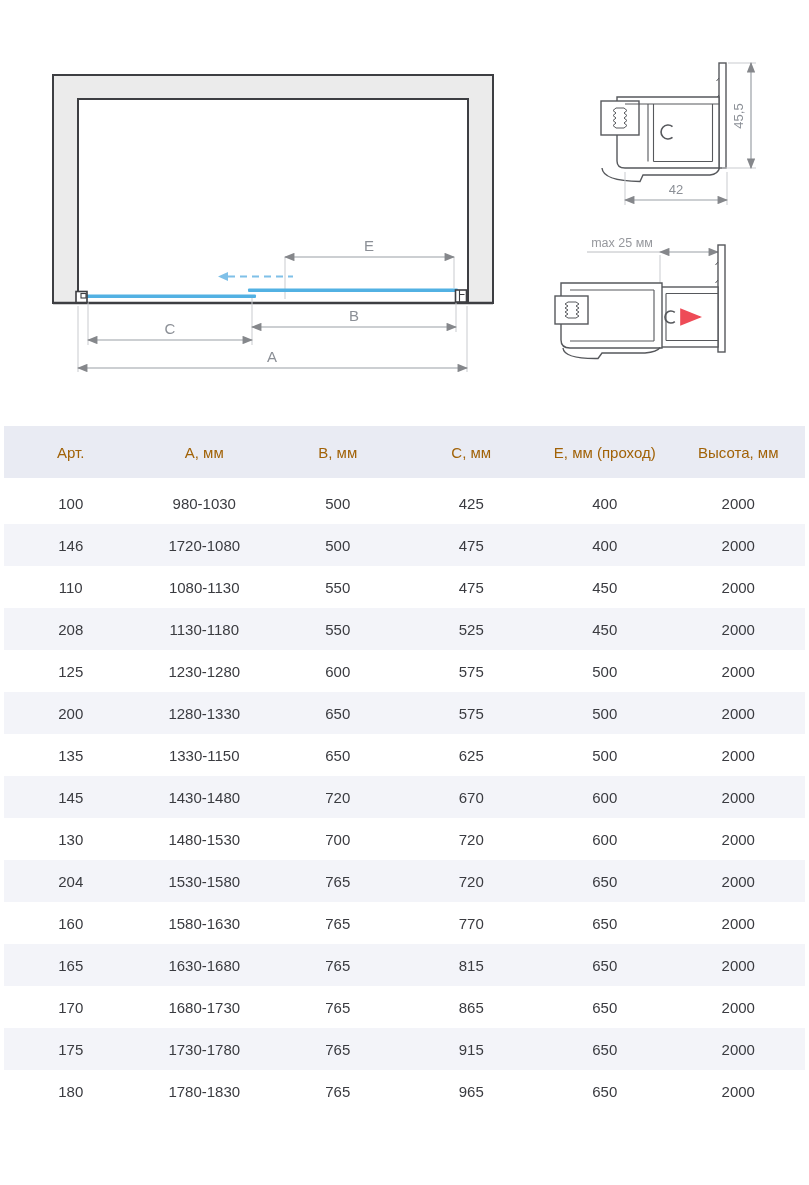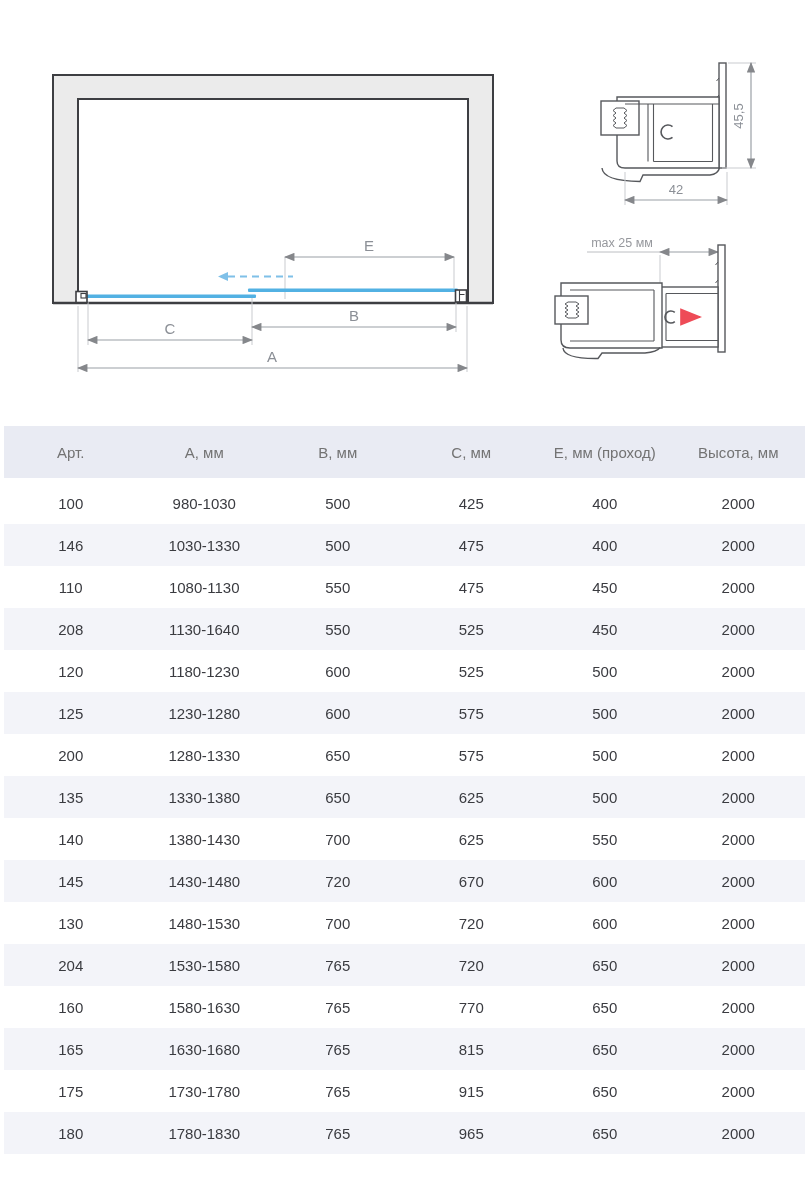--- a/index.html
+++ b/index.html
@@ -44,21 +44,21 @@
   .dim-label{fill:var(--label);font-size:15px;}
   .dim-label-sm{fill:var(--label);font-size:13px;}
   .dim-label-xs{fill:#96989d;font-size:12.5px;}
   .red-line{stroke:var(--red);stroke-width:2;fill:none;}
 
   
   .spec-table-wrap{padding:0 4px;}
   table.spec{border-collapse:collapse;width:100%;table-layout:fixed;}
   table.spec th{
     background:var(--head-bg);height:50px;font-weight:normal;
-    font-size:15px;color:#737373;vertical-align:middle;
+    font-size:15px;color:#a16207;vertical-align:middle;
     border-bottom:4px solid #ffffff;
   }
   table.spec td{
     height:40px;text-align:center;vertical-align:middle;
     font-size:15px;color:var(--cell);
   }
   table.spec tbody tr:nth-child(even){background:var(--stripe);}
 </style>
 </head>
 <body>
@@ -183,80 +183,64 @@
         <tr>
           <td>100</td>
           <td>980-1030</td>
           <td>500</td>
           <td>425</td>
           <td>400</td>
           <td>2000</td>
         </tr>
         <tr>
           <td>146</td>
-          <td>1030-1330</td>
+          <td>1720-1080</td>
           <td>500</td>
           <td>475</td>
           <td>400</td>
           <td>2000</td>
         </tr>
         <tr>
           <td>110</td>
           <td>1080-1130</td>
           <td>550</td>
           <td>475</td>
           <td>450</td>
           <td>2000</td>
         </tr>
         <tr>
           <td>208</td>
-          <td>1130-1640</td>
+          <td>1130-1180</td>
           <td>550</td>
           <td>525</td>
           <td>450</td>
-          <td>2000</td>
-        </tr>
-        <tr>
-          <td>120</td>
-          <td>1180-1230</td>
-          <td>600</td>
-          <td>525</td>
-          <td>500</td>
           <td>2000</td>
         </tr>
         <tr>
           <td>125</td>
           <td>1230-1280</td>
           <td>600</td>
           <td>575</td>
           <td>500</td>
           <td>2000</td>
         </tr>
         <tr>
           <td>200</td>
           <td>1280-1330</td>
           <td>650</td>
           <td>575</td>
           <td>500</td>
           <td>2000</td>
         </tr>
         <tr>
           <td>135</td>
-          <td>1330-1380</td>
+          <td>1330-1150</td>
           <td>650</td>
           <td>625</td>
           <td>500</td>
-          <td>2000</td>
-        </tr>
-        <tr>
-          <td>140</td>
-          <td>1380-1430</td>
-          <td>700</td>
-          <td>625</td>
-          <td>550</td>
           <td>2000</td>
         </tr>
         <tr>
           <td>145</td>
           <td>1430-1480</td>
           <td>720</td>
           <td>670</td>
           <td>600</td>
           <td>2000</td>
         </tr>
@@ -286,20 +270,28 @@
         </tr>
         <tr>
           <td>165</td>
           <td>1630-1680</td>
           <td>765</td>
           <td>815</td>
           <td>650</td>
           <td>2000</td>
         </tr>
         <tr>
+          <td>170</td>
+          <td>1680-1730</td>
+          <td>765</td>
+          <td>865</td>
+          <td>650</td>
+          <td>2000</td>
+        </tr>
+        <tr>
           <td>175</td>
           <td>1730-1780</td>
           <td>765</td>
           <td>915</td>
           <td>650</td>
           <td>2000</td>
         </tr>
         <tr>
           <td>180</td>
           <td>1780-1830</td>

